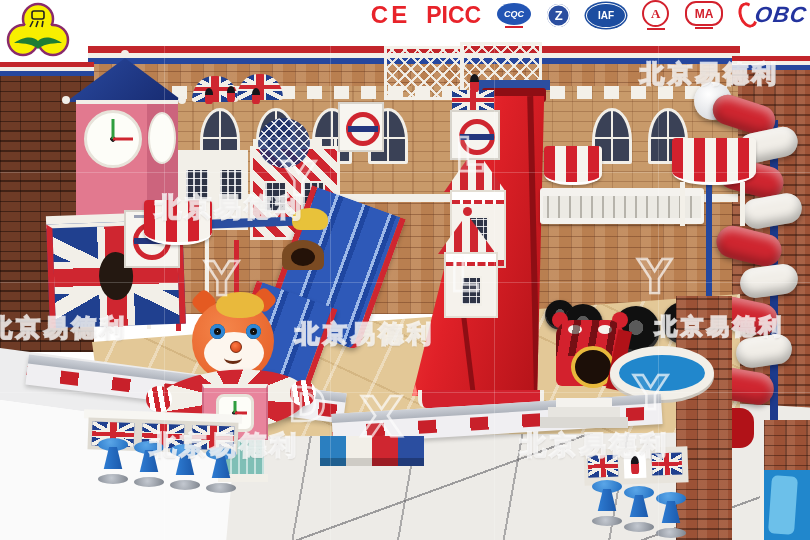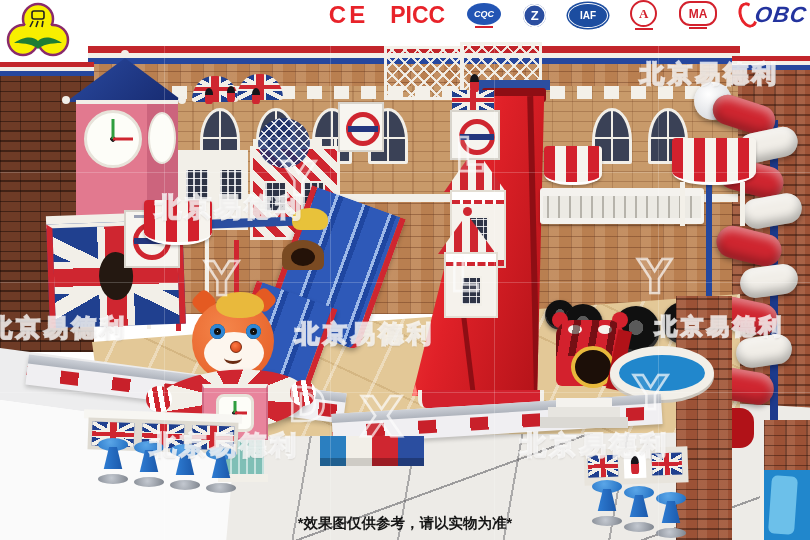--- a/index.html
+++ b/index.html
@@ -95,21 +95,21 @@
   .gridline{background:rgba(255,255,255,.20);}
 
   
   .wm{font-weight:bold;font-size:26px;letter-spacing:4px;white-space:nowrap;
     font-family:"DejaVu Sans",sans-serif;color:rgba(255,255,255,.14);
     -webkit-text-stroke:2px rgba(252,252,252,.78);text-shadow:0 1px 2px rgba(80,70,60,.35);text-align:center;}
   .wl{font-weight:bold;font-size:46px;font-family:"DejaVu Sans",sans-serif;
     color:rgba(255,255,255,.10);-webkit-text-stroke:2.5px rgba(252,252,252,.70);}
 
   
-  .certrow{position:absolute;top:0;right:3px;height:30px;display:flex;align-items:center;gap:22px;}
+  .certrow{position:absolute;top:0;right:3px;height:30px;display:flex;align-items:center;gap:16px;}
   .ce{font-size:24px;font-weight:bold;color:#e8232a;letter-spacing:3px;}
   .iso{font-size:23px;font-weight:bold;color:#0c0c0c;}
   .picc{font-size:23px;font-weight:bold;color:#e8232a;}
   .bwrap{display:flex;flex-direction:column;align-items:center;}
   .bsub{width:18px;height:2px;background:#d3212d;margin-top:1px;}
   .badge{display:flex;align-items:center;justify-content:center;color:#fff;font-weight:bold;}
   .b-cqc{width:34px;height:22px;border-radius:50%;background:#2355b4;font-size:9px;font-style:italic;}
   .b-z{width:23px;height:23px;border-radius:50%;background:#2b4ea0;font-size:13px;
        box-shadow:inset 0 0 0 1.5px #fff;}
   .b-iaf{width:38px;height:23px;border-radius:50%;background:#1c4da0;font-size:10px;
@@ -434,14 +434,13 @@
     <span class="bwrap">
       <span class="badge b-ma">MA</span>
       <span class="bsub"></span>
     </span>
     <span class="obc">
       <span class="sw"></span>
       <span class="txt">OBC</span>
     </span>
   </div>
 
-  <div class="disclaimer">*效果图仅供参考，请以实物为准*</div>
 </div>
 
 </body></html>

